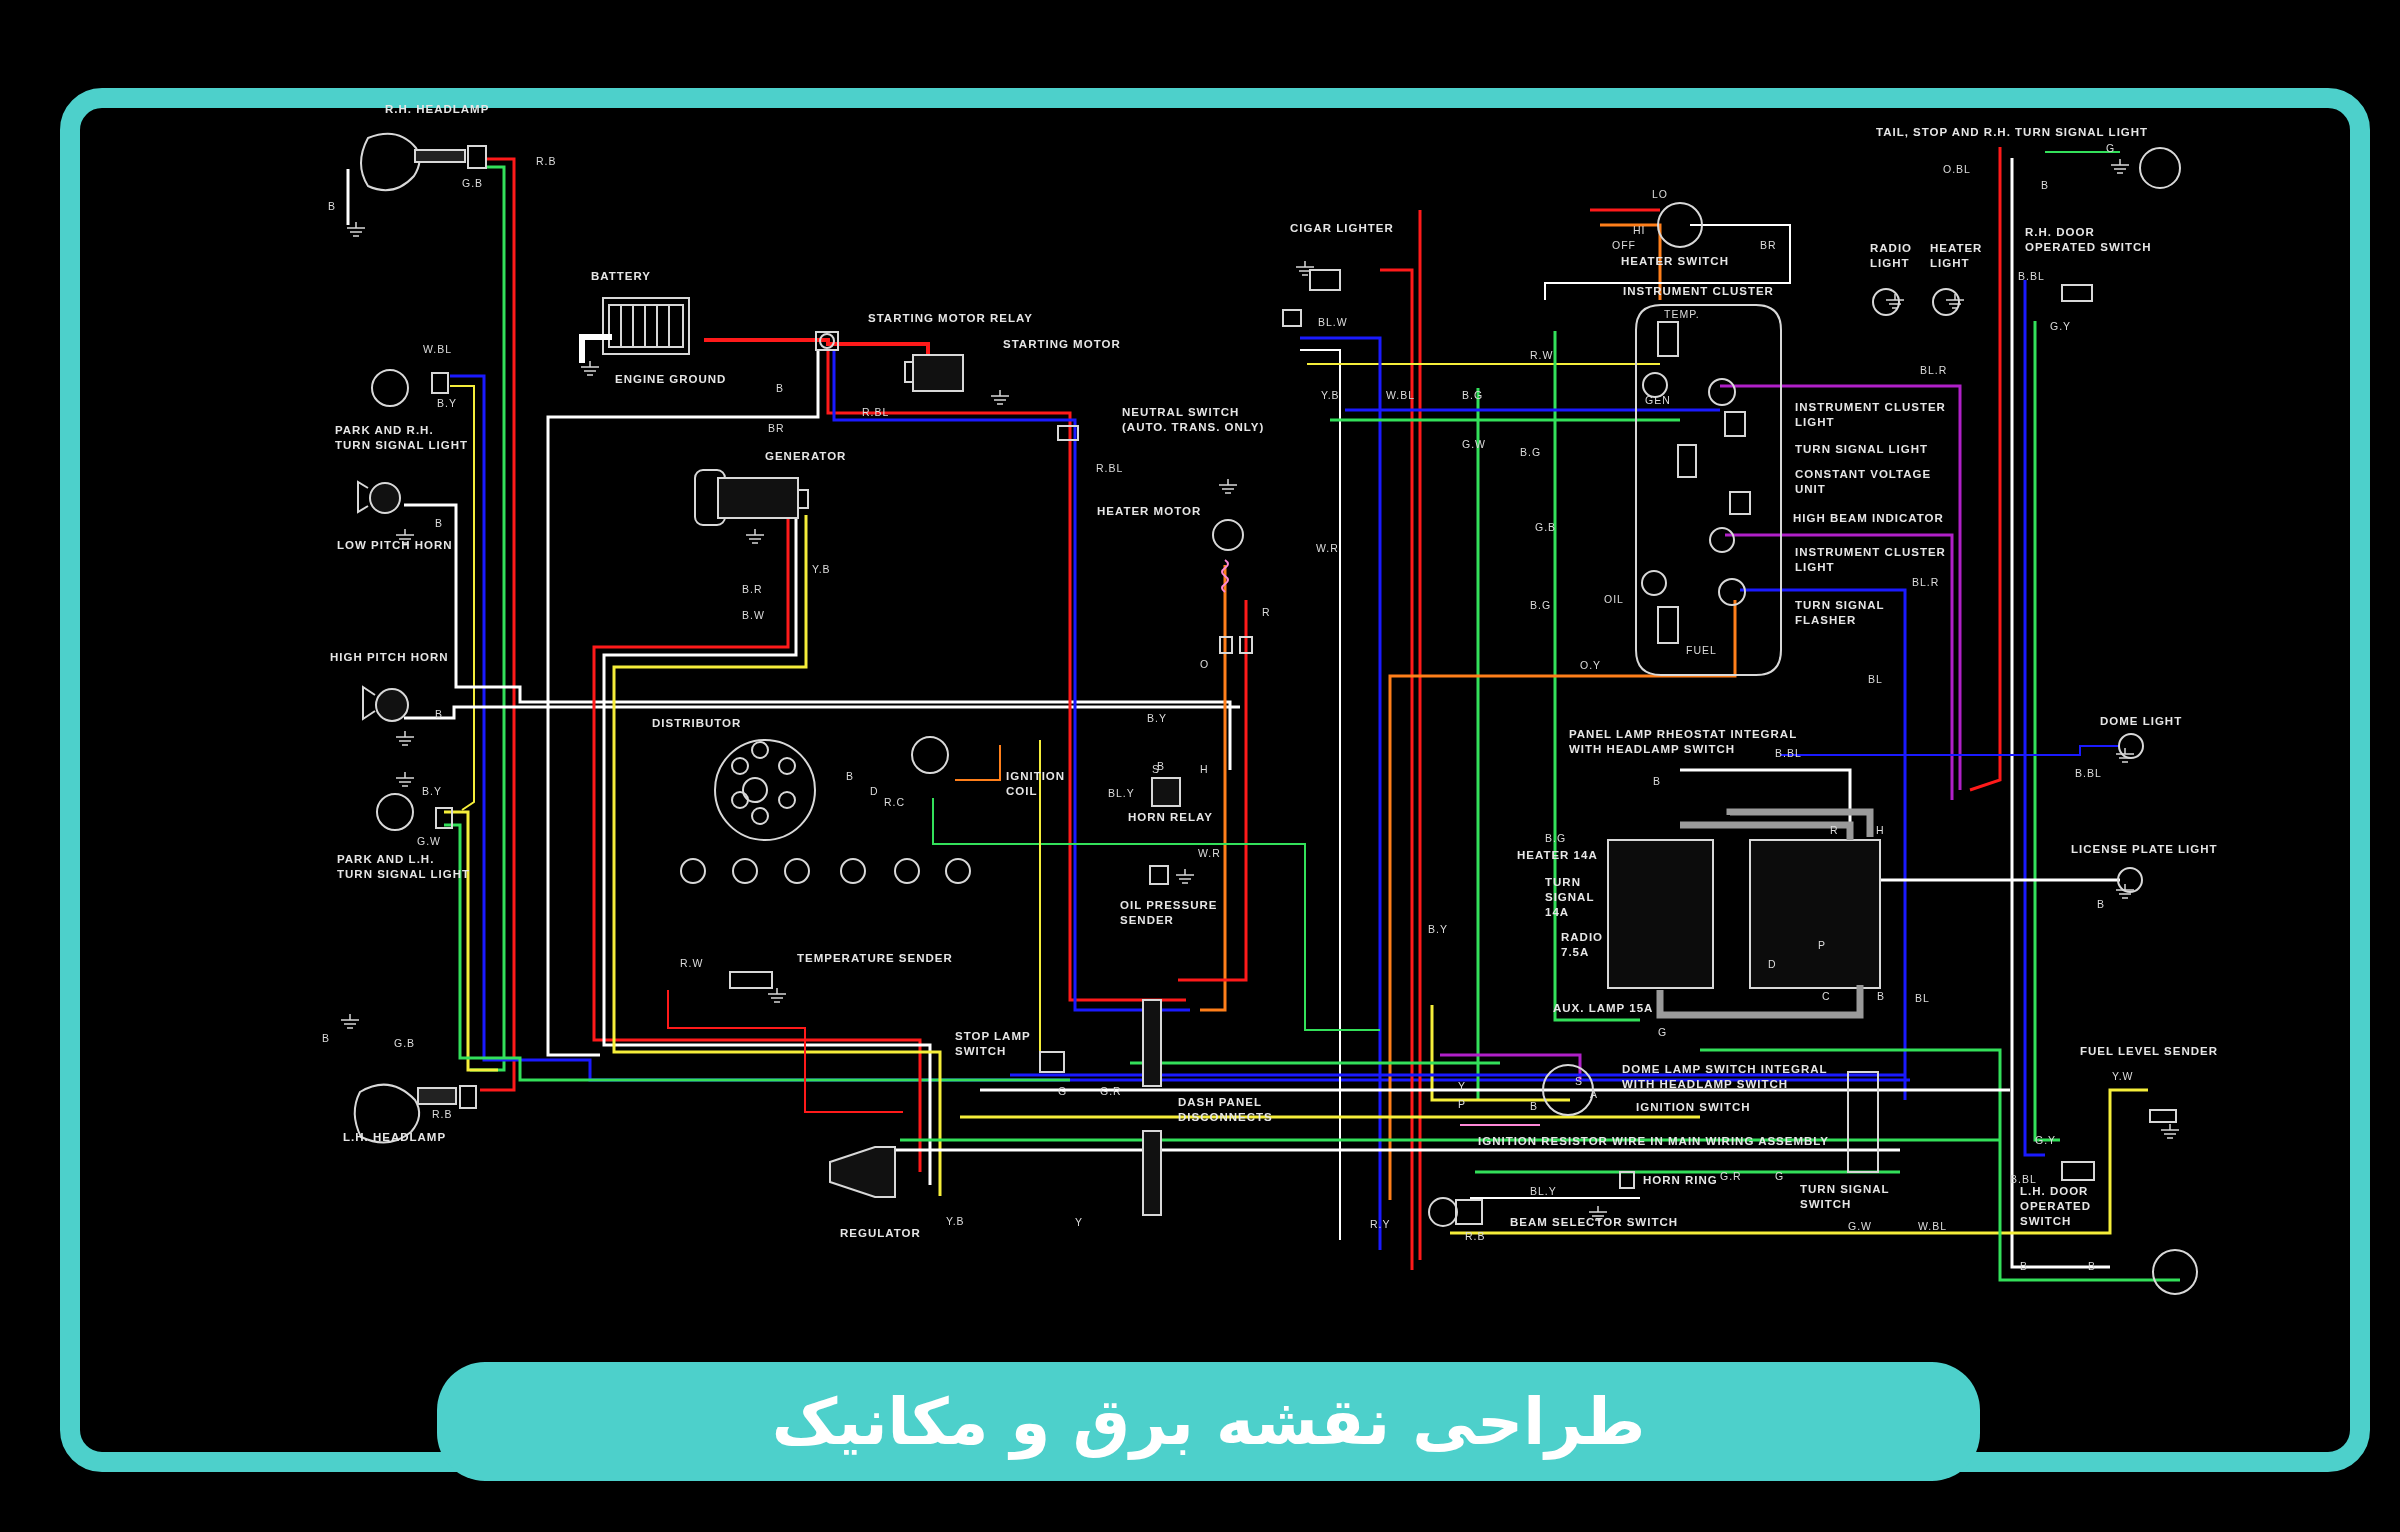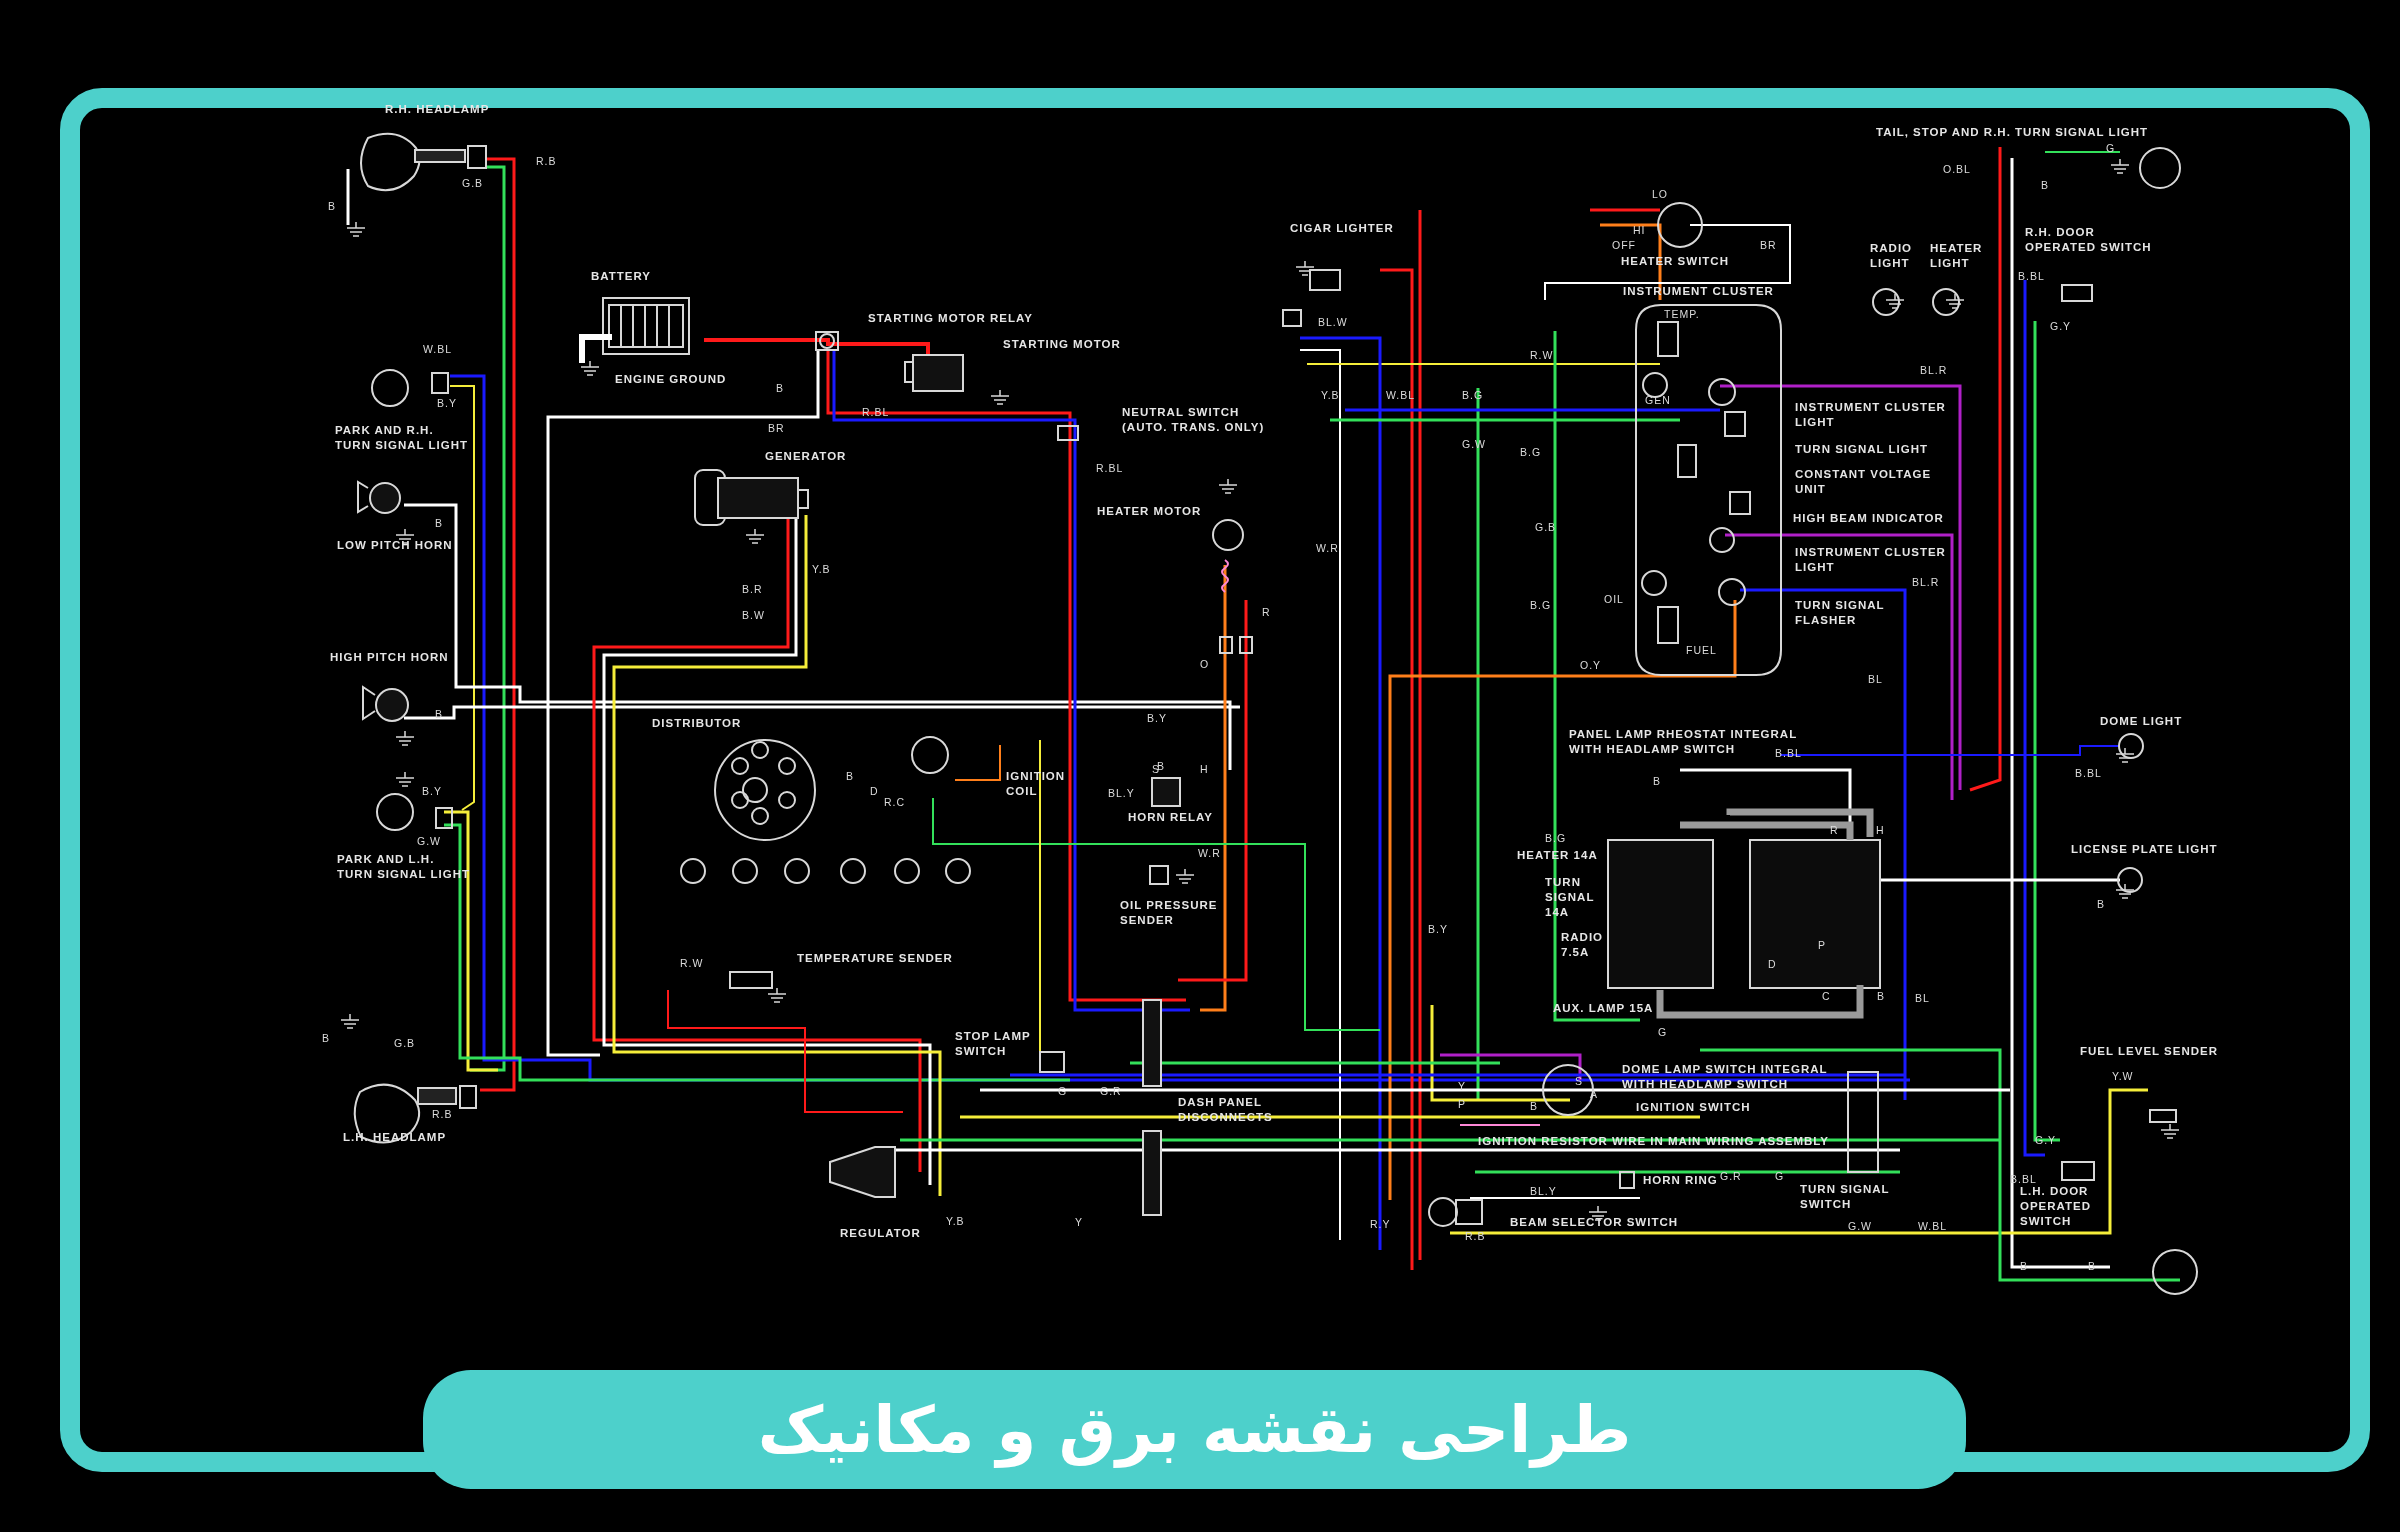--- a/index.html
+++ b/index.html
@@ -4,23 +4,23 @@
 <style>
   html, body { margin:0; padding:0; background:#000; }
   body { width:2400px; height:1532px; position:relative; overflow:hidden;
          font-family:"DejaVu Sans", sans-serif; }
   .frame { position:absolute; left:60px; top:88px; width:2270px; height:1344px;
            border:20px solid #4dd0cb; border-radius:42px; background:#000; }
   #diagram { position:absolute; left:0; top:0; width:2400px; height:1532px; }
   .lbl { font-family:"Liberation Sans", sans-serif; font-size:11.5px; fill:#e6e6e6;
          letter-spacing:1px; font-weight:bold; }
   .code { font-family:"Liberation Sans", sans-serif; font-size:10.5px; fill:#dcdcdc; letter-spacing:1px; }
-  .banner { position:absolute; left:423px; top:1362px; width:1543px; height:119px;
+  .banner { position:absolute; left:437px; top:1362px; width:1543px; height:119px;
             background:#4dd0cb; border-radius:48px; display:flex; align-items:center;
-            justify-content:center;margin-top:8px; }
+            justify-content:center; }
   .banner-text { color:#fff; font-family:"DejaVu Sans", sans-serif; font-weight:bold;
                  font-size:64px; direction:rtl; letter-spacing:1px; }
 </style>
 </head>
 <body>
 
 <div class="frame"></div>
 
 <svg id="diagram" viewBox="0 0 2400 1532" xmlns="http://www.w3.org/2000/svg">
   <g id="wires">

